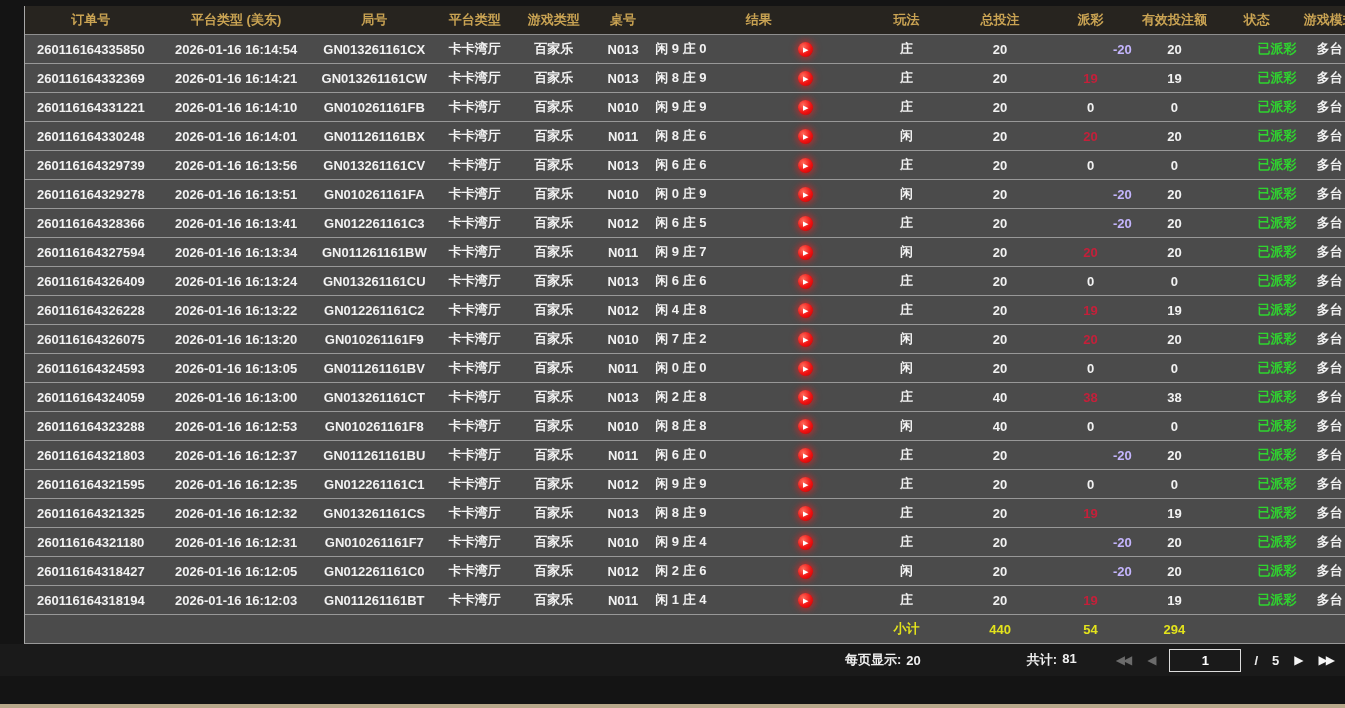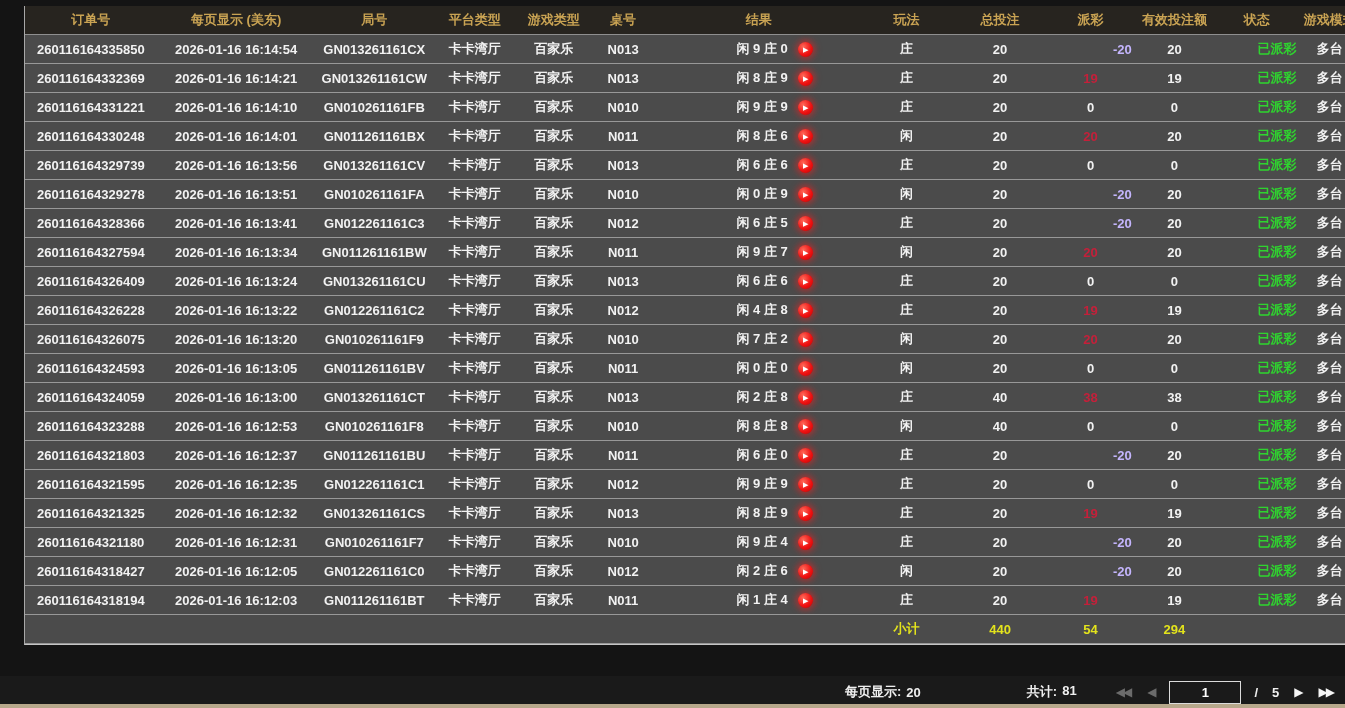--- a/index.html
+++ b/index.html
@@ -24,33 +24,33 @@
   tbody td{
     height:28px;background:#4b4b4b;color:#f2f2f2;
     font-size:13px;font-weight:600;text-align:center;
     border-bottom:1px solid #989898;padding:0;white-space:nowrap;overflow:hidden;
   }
   td.payout.neg{color:#c4b5fd;text-align:right;}
   td.payout.pos{color:#c4203a;}
   td.payout.zero{color:#f2f2f2;}
   td.status{color:#2fd32f;text-align:right;}
   .result-cell{display:flex;align-items:center;height:28px;}
-  .result-text{width:64%;text-align:right;}
+  .result-text{width:64%;text-align:left;}
   .play{
     width:15px;height:15px;border-radius:50%;
     background:radial-gradient(circle at 35% 32%, #ff6a5a 0%, #ef1212 55%, #c30000 100%);
     box-shadow:0 0 6px 2px rgba(255,30,30,.55);
     display:inline-flex;align-items:center;justify-content:center;
     cursor:pointer;flex:0 0 auto;margin-left:10px;
   }
   .play .tri{color:#fff;font-size:7px;line-height:1;margin-left:1px;}
   tr.sum-row td{color:#e3e31c;font-weight:bold;}
   tr.sum-row td.blank{background:#4b4b4b;}
   .footer{
-    position:absolute;left:0;top:676px;width:1345px;height:32px;
+    position:absolute;left:0;top:644px;width:1345px;height:32px;
     background:#1a1a1a;display:flex;align-items:center;
     color:#efefef;font-size:13px;font-weight:600;
   }
   .per-page{margin-left:845px;display:flex;align-items:center;gap:5px;}
   .total-count{margin-left:106px;display:flex;align-items:flex-start;gap:5px;}
   .pager{margin-left:auto;margin-right:10px;display:flex;align-items:center;gap:13px;}
   .pg-btn{font-size:12px;line-height:1;cursor:pointer;letter-spacing:-2px;padding:2px;}
   .pg-btn.disabled{color:#6b6b6b;cursor:default;}
   .pg-btn.enabled{color:#f5f5f5;}
   .page-input{
@@ -77,21 +77,21 @@
         <col style="width:88px">
         <col style="width:98px">
       <col style="width:82px">
         <col style="width:85px">
         <col style="width:79px">
       <col style="width:66px">
     </colgroup>
     <thead>
       <tr>
         <th>订单号</th>
-        <th>每页显示 (美东)</th>
+        <th>平台类型 (美东)</th>
         <th>局号</th>
         <th>平台类型</th>
         <th>游戏类型</th>
         <th>桌号</th>
         <th>结果</th>
         <th>玩法</th>
         <th>总投注</th>
         <th>派彩</th>
         <th>有效投注额</th>
         <th>状态</th>

